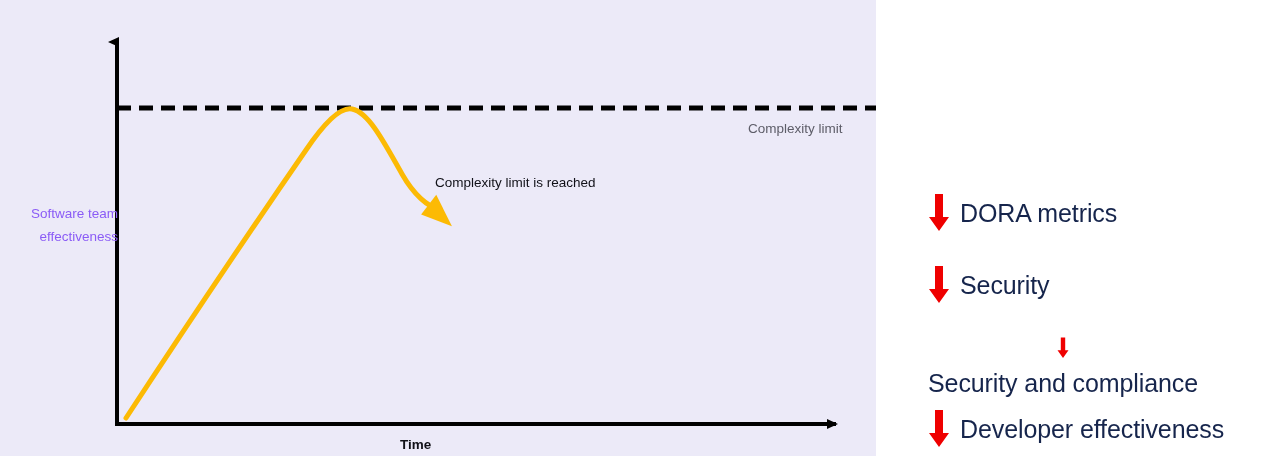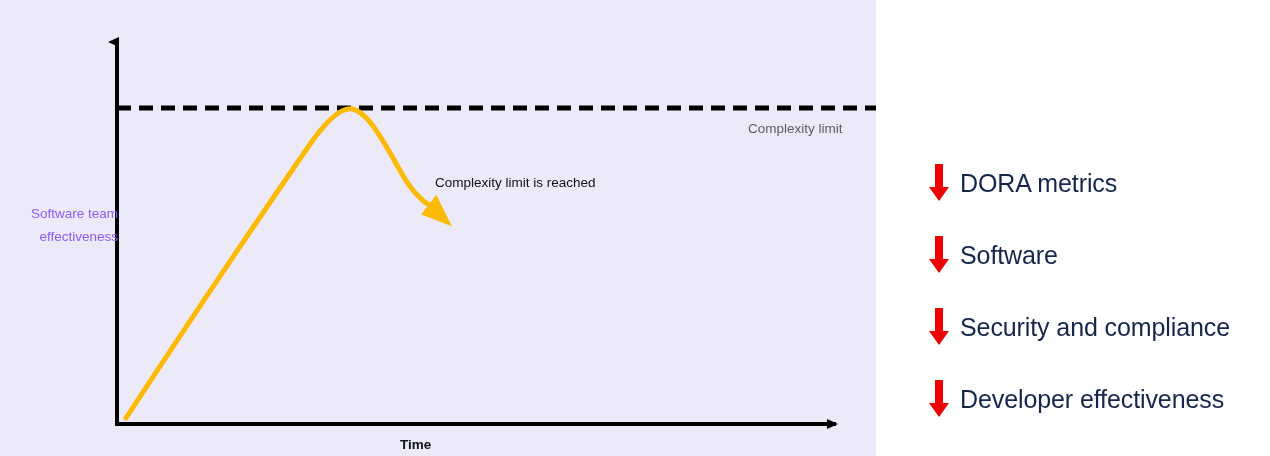--- a/index.html
+++ b/index.html
@@ -84,36 +84,37 @@
     height: 456px;
     background: #ffffff;
   }
   .impact-item {
     position: absolute;
     left: 52px;
     display: flex;
     align-items: center;
     gap: 10px;
     height: 40px;
+    margin-top: 30px;
   }
   .impact-item .arrow-icon {
     width: 22px;
     height: 40px;
     flex: 0 0 22px;
     display: block;
   }
   .impact-item .impact-label {
     font-size: 25px;
     color: #16254c;
     white-space: nowrap;
     letter-spacing: -0.1px;
   }
   #impact-0 { top: 163px; }
   #impact-1 { top: 235px; }
-  #impact-2 { top: 307px; }
+  #impact-2 { top: 307px; flex-direction: column; }
   #impact-3 { top: 379px; }
 </style>
 </head>
 <body>
 
 <div id="chart-panel">
 
   <svg id="chart-svg" viewBox="0 0 876 456">
     <defs>
       <marker id="axis-arrow-up" markerWidth="12" markerHeight="12" refX="5" refY="9" orient="auto" markerUnits="userSpaceOnUse">
@@ -151,21 +152,21 @@
     <svg class="arrow-icon" viewBox="0 0 22 40">
       <path d="M7 1 L15 1 L15 24 L21 24 L11 38 L1 24 L7 24 Z" fill="#ef0000"></path>
     </svg>
     <span class="impact-label">DORA metrics</span>
   </div>
 
   <div class="impact-item" id="impact-1">
     <svg class="arrow-icon" viewBox="0 0 22 40">
       <path d="M7 1 L15 1 L15 24 L21 24 L11 38 L1 24 L7 24 Z" fill="#ef0000"></path>
     </svg>
-    <span class="impact-label">Software</span>
+    <span class="impact-label">Security</span>
   </div>
 
   <div class="impact-item" id="impact-2">
     <svg class="arrow-icon" viewBox="0 0 22 40">
       <path d="M7 1 L15 1 L15 24 L21 24 L11 38 L1 24 L7 24 Z" fill="#ef0000"></path>
     </svg>
     <span class="impact-label">Security and compliance</span>
   </div>
 
   <div class="impact-item" id="impact-3">

